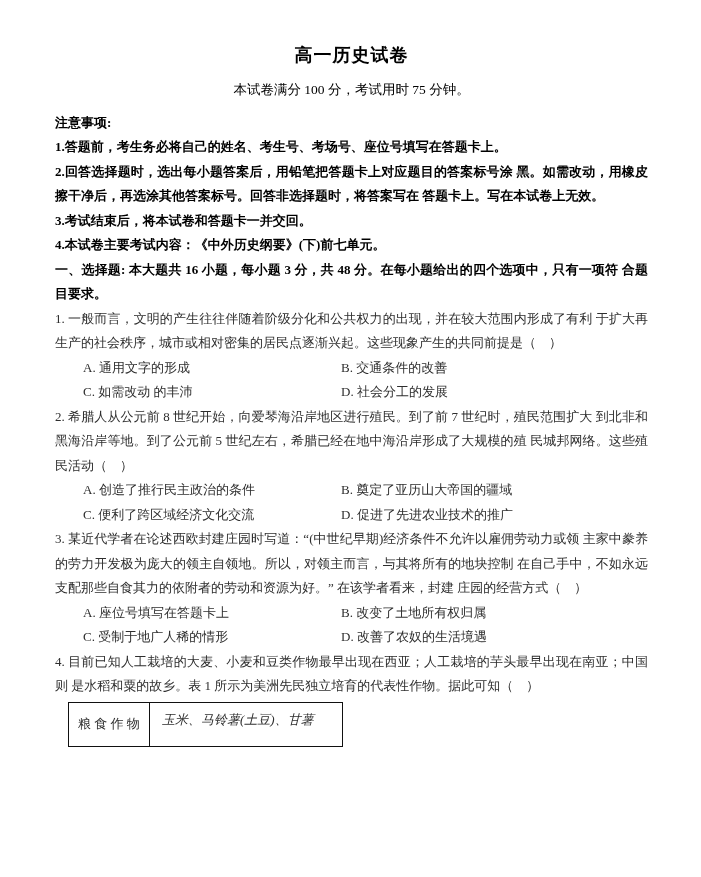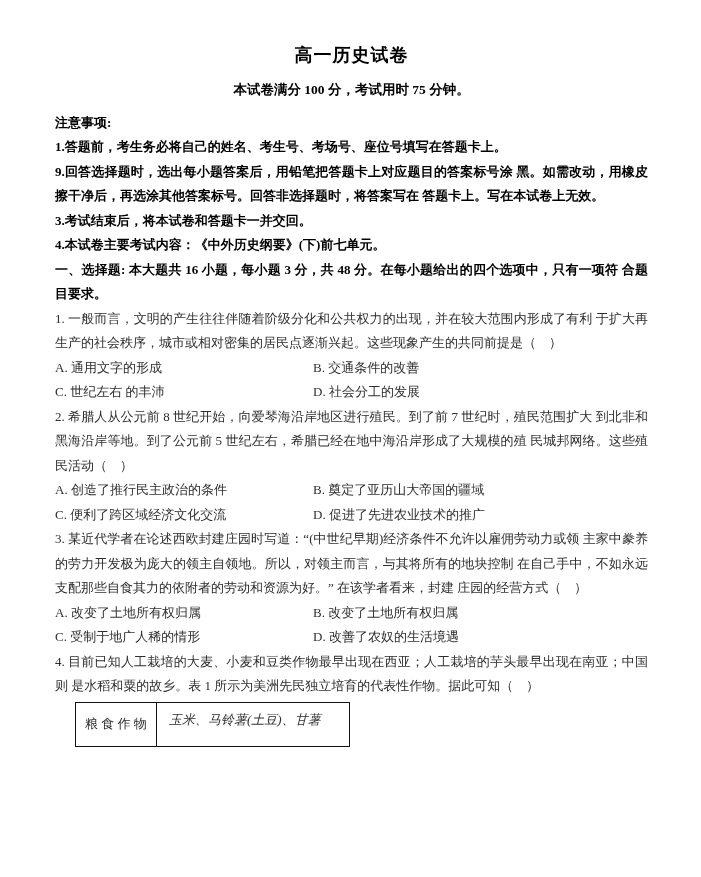--- a/index.html
+++ b/index.html
@@ -26,21 +26,21 @@
     font-size: 18px;
     font-weight: bold;
     color: #000000;
     line-height: 26px;
     letter-spacing: 1px;
   }
   .subtitle {
     margin: 0 0 8px 0;
     text-align: center;
     font-size: 13.5px;
-    font-weight: bold;
+    font-weight: normal;
     color: #000000;
   }
   .notes-heading,
   .note,
   .section-heading {
     margin: 0;
     font-weight: bold;
     color: #000000;
     text-align: justify;
   }
@@ -54,24 +54,25 @@
     display: flex;
   }
   .opt {
     font-weight: normal;
     color: #2e2e2e;
     white-space: nowrap;
   }
   .opt.left {
     flex: none;
     width: 258px;
+    margin-left: 28px;
   }
   .crops-table {
     border-collapse: collapse;
-    margin: 3px 0 0 20px;
+    margin: 3px 0 0 13px;
   }
   .crops-table td {
     border: 1.6px solid #111111;
     vertical-align: middle;
     font-size: 13px;
     color: #2e2e2e;
     line-height: 24px;
   }
   .crops-table td.t-label {
     width: 62px;
@@ -88,54 +89,54 @@
 <body>
 
 <div class="page">
 
   <h1 class="title">高一历史试卷</h1>
 
   <p class="subtitle">本试卷满分 100 分，考试用时 75 分钟。</p>
 
   <p class="notes-heading">注意事项:</p>
   <p class="note">1.答题前，考生务必将自己的姓名、考生号、考场号、座位号填写在答题卡上。</p>
-  <p class="note">9.回答选择题时，选出每小题答案后，用铅笔把答题卡上对应题目的答案标号涂 黑。如需改动，用橡皮擦干净后，再选涂其他答案标号。回答非选择题时，将答案写在 答题卡上。写在本试卷上无效。</p>
+  <p class="note">2.回答选择题时，选出每小题答案后，用铅笔把答题卡上对应题目的答案标号涂 黑。如需改动，用橡皮擦干净后，再选涂其他答案标号。回答非选择题时，将答案写在 答题卡上。写在本试卷上无效。</p>
   <p class="note">3.考试结束后，将本试卷和答题卡一并交回。</p>
   <p class="note">4.本试卷主要考试内容：《中外历史纲要》(下)前七单元。</p>
 
   <p class="section-heading">一、选择题: 本大题共 16 小题，每小题 3 分，共 48 分。在每小题给出的四个选项中，只有一项符 合题目要求。</p>
 
   <div class="question">
     <p class="stem">1. 一般而言，文明的产生往往伴随着阶级分化和公共权力的出现，并在较大范围内形成了有利 于扩大再生产的社会秩序，城市或相对密集的居民点逐渐兴起。这些现象产生的共同前提是（　）</p>
     <div class="opt-row">
       <span class="opt left">A. 通用文字的形成</span>
       <span class="opt">B. 交通条件的改善</span>
     </div>
     <div class="opt-row">
-      <span class="opt left">C. 世纪左右 的丰沛</span>
+      <span class="opt left">C. 如需改动 的丰沛</span>
       <span class="opt">D. 社会分工的发展</span>
     </div>
   </div>
 
   <div class="question">
     <p class="stem">2. 希腊人从公元前 8 世纪开始，向爱琴海沿岸地区进行殖民。到了前 7 世纪时，殖民范围扩大 到北非和黑海沿岸等地。到了公元前 5 世纪左右，希腊已经在地中海沿岸形成了大规模的殖 民城邦网络。这些殖民活动（　）</p>
     <div class="opt-row">
       <span class="opt left">A. 创造了推行民主政治的条件</span>
       <span class="opt">B. 奠定了亚历山大帝国的疆域</span>
     </div>
     <div class="opt-row">
       <span class="opt left">C. 便利了跨区域经济文化交流</span>
       <span class="opt">D. 促进了先进农业技术的推广</span>
     </div>
   </div>
 
   <div class="question">
     <p class="stem">3. 某近代学者在论述西欧封建庄园时写道：“(中世纪早期)经济条件不允许以雇佣劳动力或领 主家中豢养的劳力开发极为庞大的领主自领地。所以，对领主而言，与其将所有的地块控制 在自己手中，不如永远支配那些自食其力的依附者的劳动和资源为好。” 在该学者看来，封建 庄园的经营方式（　）</p>
     <div class="opt-row">
-      <span class="opt left">A. 改变了土地所有权归属</span>
+      <span class="opt left">A. 座位号填写在答题卡上</span>
       <span class="opt">B. 改变了土地所有权归属</span>
     </div>
     <div class="opt-row">
       <span class="opt left">C. 受制于地广人稀的情形</span>
       <span class="opt">D. 改善了农奴的生活境遇</span>
     </div>
   </div>
 
   <div class="question">
     <p class="stem">4. 目前已知人工栽培的大麦、小麦和豆类作物最早出现在西亚；人工栽培的芋头最早出现在南亚；中国则 是水稻和粟的故乡。表 1 所示为美洲先民独立培育的代表性作物。据此可知（　）</p>

